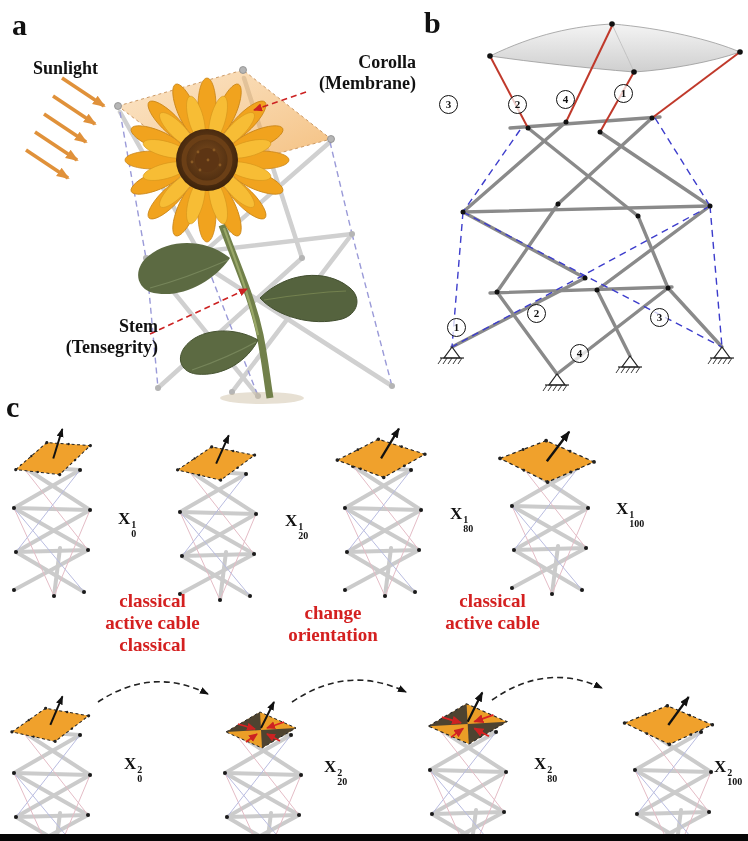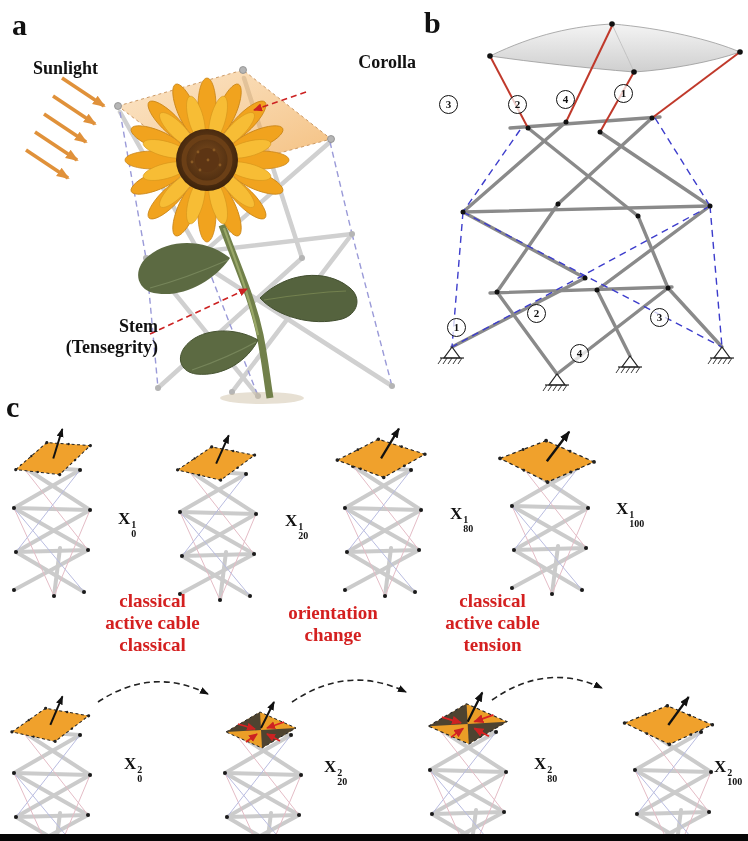--- a/index.html
+++ b/index.html
@@ -371,20 +371,21 @@
 <div class="overlay">
 
   <span class="panel-letter" style="left:12px;top:10px">a</span>
   <span class="panel-letter" style="left:424px;top:8px">b</span>
   <span class="panel-letter" style="left:6px;top:392px">c</span>
 
   <span class="lbl" style="left:33px;top:58px">Sunlight</span>
 
   <div class="lbl center" style="left:296px;top:52px;width:120px">
     <span>Corolla</span>
+    <span>(Membrane)</span>
   </div>
 
   <div class="lbl center" style="left:46px;top:316px;width:112px">
     <span>Stem</span>
     <span>(Tensegrity)</span>
   </div>
 
   <span class="circ" style="left:439px;top:95px">3</span>
   <span class="circ" style="left:508px;top:95px">2</span>
   <span class="circ" style="left:556px;top:90px">4</span>
@@ -444,23 +445,22 @@
           <span class="sub">100</span>
         </span>
   </span>
 
   <div class="ann" style="left:90px;top:590px;width:125px">
     <span>classical</span>
     <span>active cable</span>
     <span>classical</span>
   </div>
   <div class="ann" style="left:272px;top:602px;width:122px">
+    <span>change</span>
     <span>orientation</span>
-    <span>change</span>
   </div>
   <div class="ann" style="left:430px;top:590px;width:125px">
     <span>classical</span>
     <span>active cable</span>
-    <span>tension</span>
   </div>
 
 </div>
 </div>
 
 </body></html>

